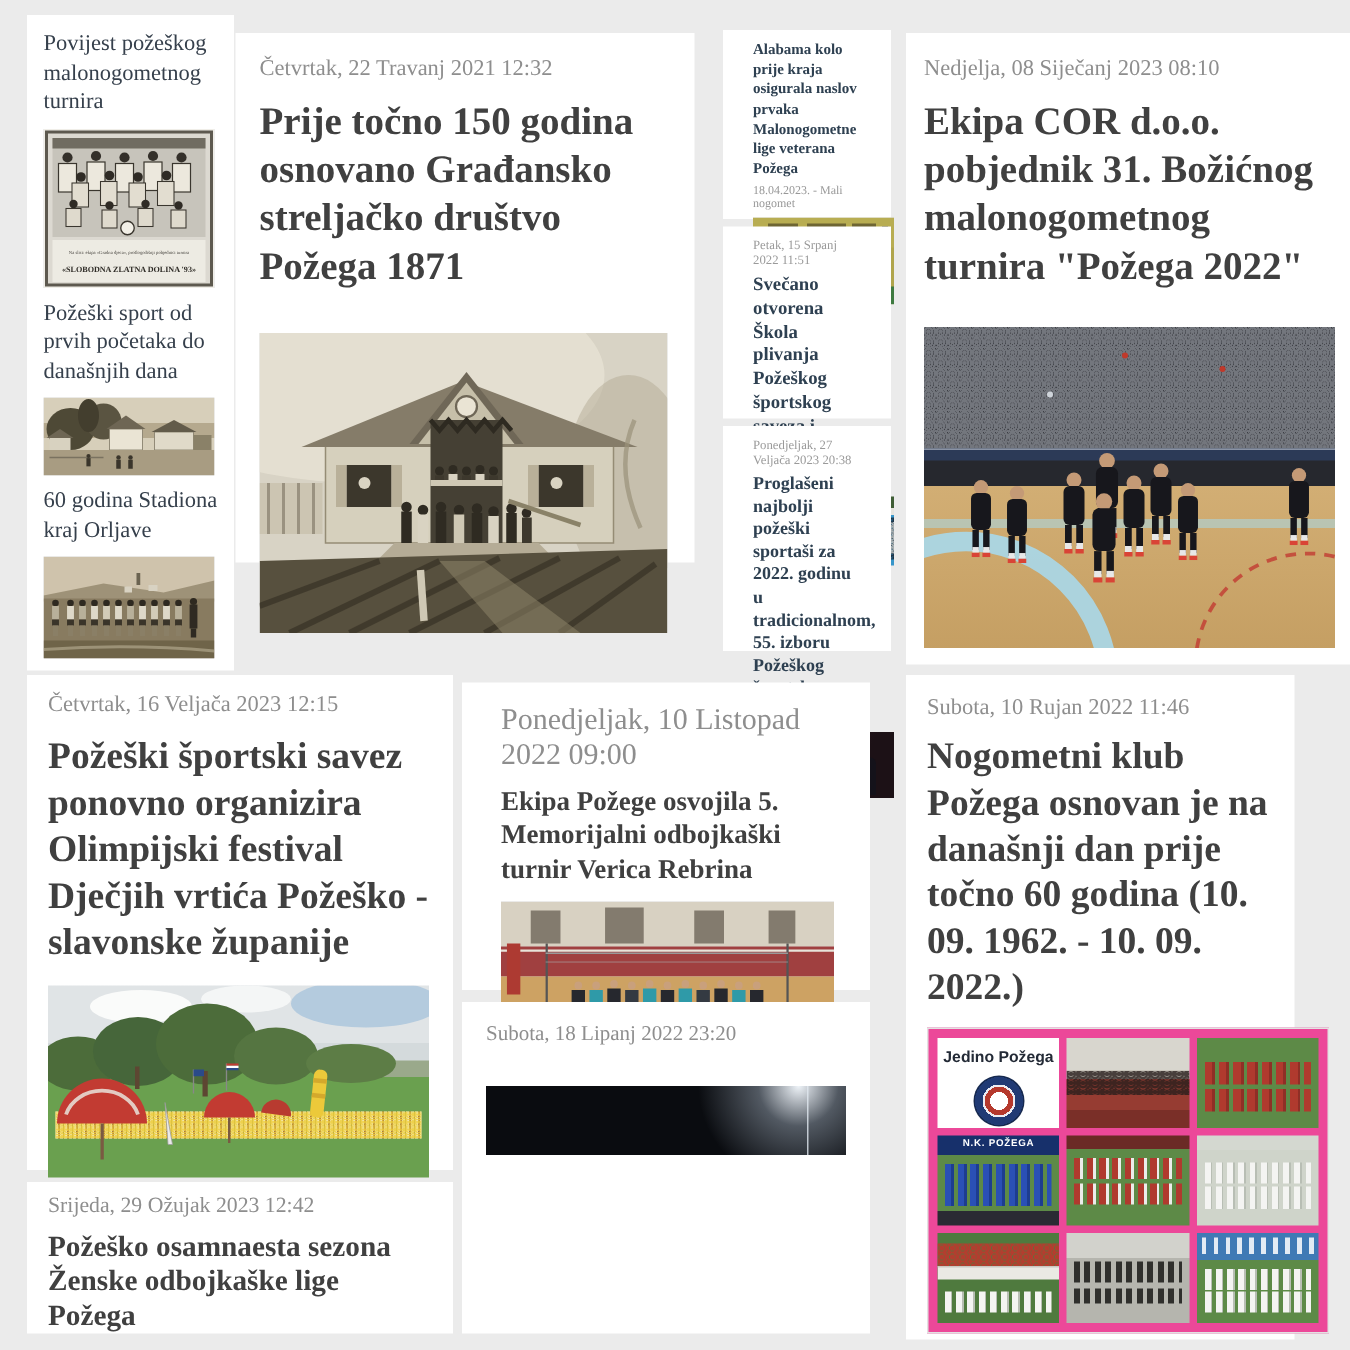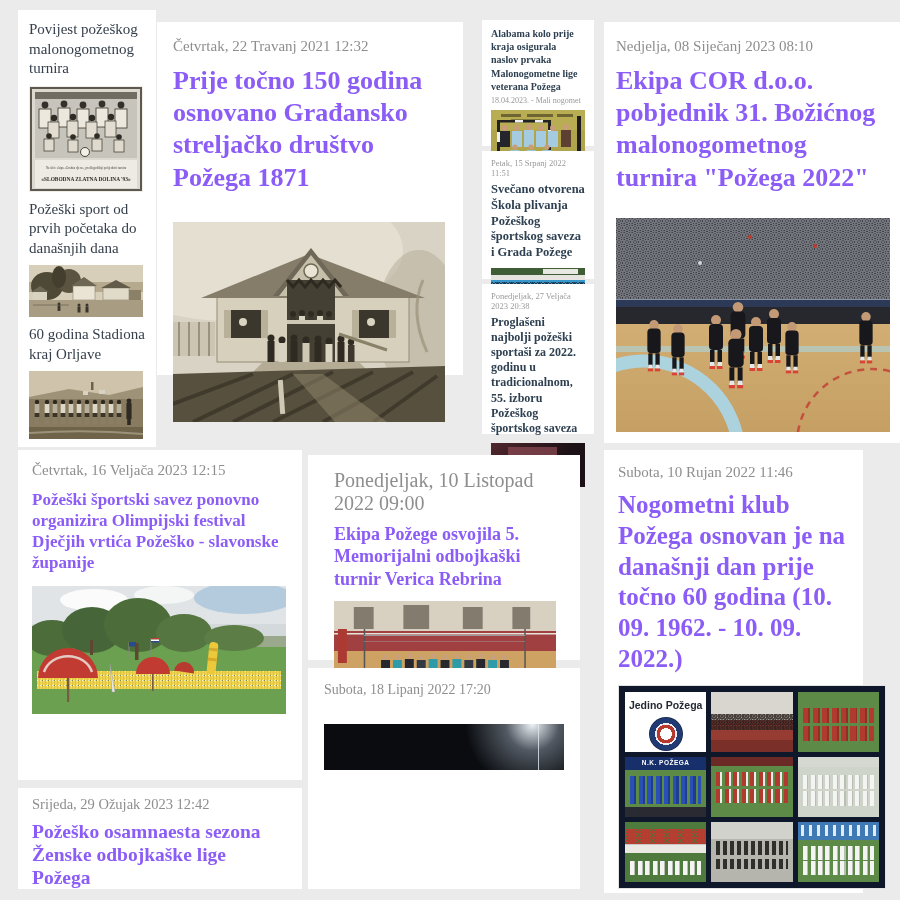--- a/index.html
+++ b/index.html
@@ -1,56 +1,56 @@
 <!DOCTYPE html>
 <html><head>
 <meta charset="utf-8">
 <style>
   html,body{margin:0;padding:0;}
   body{width:900px;height:900px;overflow:hidden;background:#ebebeb;
        font-family:"Liberation Serif","DejaVu Serif",serif;}
   .page{position:relative;width:900px;height:900px;}
   .card{position:absolute;background:#fff;box-sizing:border-box;}
   .date{color:#8e8e8e;margin:0;}
-  .hl{color:#8b5cf6;font-weight:bold;line-height:1.24;margin:0;}
+  .hl{color:#404040;font-weight:bold;line-height:1.24;margin:0;}
   .ph{position:relative;overflow:hidden;display:block;background:#ddd;}
   .ph svg{display:block;width:100%;height:100%;}
   .ov{position:absolute;}
 
   
   #card-left{left:18px;top:10px;width:138px;height:437px;padding:10px 11px;}
   .mini-title{font-size:15px;line-height:1.3;color:#36404c;font-weight:normal;margin:0 0 7px;}
   #card-left .ph{margin-bottom:8px;}
 
   
   #card-main{left:157px;top:22px;width:306px;height:353px;padding:12px 16px;}
   #card-main .date{font-size:15px;margin:4px 0 10px;}
   #card-main .hl{font-size:26px;}
   #card-main .ph{margin-top:28px;}
 
   
-  .ncard{left:482px;width:112px;padding:7px 9px;}
+  .ncard{left:482px;width:112px;padding:7px 20px;}
   #card-na{top:20px;height:126px;}
   #card-nb{top:151px;height:128px;}
   #card-nc{top:284px;height:150px;}
   .na-title{font-size:10px;font-weight:bold;color:#2e4051;line-height:1.32;margin:0 0 3px;}
   .na-meta{font-size:8px;color:#989898;margin:0 0 5px;}
   .nsm-date{font-size:8.5px;color:#9a9a9a;margin:0 0 4px;}
   .nsm-title{font-size:12.5px;font-weight:bold;color:#2e4051;line-height:1.26;margin:0 0 7px;}
 
   
   #card-right{left:604px;top:22px;width:296px;height:421px;padding:12px 10px 12px 12px;}
   #card-right .date{font-size:15px;margin:4px 0 10px;}
   #card-right .hl{font-size:26px;}
   #card-right .ph{margin-top:24px;}
 
   
   #card-bl1{left:18px;top:450px;width:284px;height:330px;padding:10px 14px;}
   #card-bl1 .date{font-size:15px;margin:2px 0 10px;}
-  #card-bl1 .hl{font-size:17px;}
+  #card-bl1 .hl{font-size:25px;}
   #card-bl1 .ph{margin-top:13px;}
 
   #card-bl2{left:18px;top:788px;width:284px;height:101px;padding:6px 14px;overflow:hidden;}
   #card-bl2 .date{font-size:14.5px;margin:2px 0 7px;}
   #card-bl2 .hl{font-size:19.5px;line-height:1.18;}
 
   #card-bm1{left:308px;top:455px;width:272px;height:205px;padding:12px 16px 12px 26px;}
   #card-bm1 .date{font-size:20px;margin:2px 0 8px;}
   #card-bm1 .hl{font-size:18px;}
   #card-bm1 .ph{margin-top:11px;}
@@ -97,21 +97,21 @@
 
   .fest-base{background:linear-gradient(#e0e4e6 0 30%,#d4dadc 30% 42%,#6aa04f 42% 100%);}
   .fest-crowd{top:66%;left:2%;right:2%;height:14%;
     background:
      repeating-radial-gradient(circle at 2px 2px, rgba(238,205,60,.9) 0 1px, transparent 1.5px),
      repeating-linear-gradient(90deg, rgba(255,255,255,.95) 0 2px, rgba(195,60,50,.55) 2px 3px,
        rgba(252,252,250,.9) 3px 5px, rgba(45,62,92,.6) 5px 6px);
     background-size:6px 5px, auto;}
 
   
-  .cg{margin-top:10px;width:268px;height:204px;background:#0f172a;border:1px solid #e2e2e2;
+  .cg{margin-top:10px;width:268px;height:204px;background:#ec4899;border:1px solid #e2e2e2;
       box-sizing:border-box;display:grid;grid-template-columns:repeat(3,1fr);
       grid-template-rows:repeat(3,1fr);gap:5px;padding:6px;}
   .cell{position:relative;overflow:hidden;}
   .rowfig{position:absolute;left:6%;right:6%;height:24%;}
   .fr-red{background:repeating-linear-gradient(90deg,#b03a2e 0 5px,#8f2f26 5px 7px,transparent 7px 9.5px);}
   .fr-redwhite{background:repeating-linear-gradient(90deg,#b03a2e 0 4px,#ececea 4px 6px,transparent 6px 8.5px);}
   .fr-blue{background:repeating-linear-gradient(90deg,#2a50b5 0 4px,#1d3d8f 4px 6px,transparent 6px 8.5px);}
   .fr-white{background:repeating-linear-gradient(90deg,#f4f4f2 0 4px,#b8beb4 4px 5px,transparent 5px 7.5px);}
   .fr-dark{background:repeating-linear-gradient(90deg,#2f2f2c 0 4px,transparent 4px 7px);}
   .c1{background:#fff;text-align:center;}
@@ -594,21 +594,21 @@
           <circle cx="134" cy="72" r="2.3" fill="#c9a07c"></circle>
             <rect x="130" y="74.5" width="8" height="9" fill="#26282e"></rect>
           <circle cx="148" cy="72" r="2.3" fill="#c9a07c"></circle>
             <rect x="144" y="74.5" width="8" height="9" fill="#26282e"></rect>
         </g>
       </svg>
     </div>
   </article>
 
   <article class="card" id="card-bm2">
-    <p class="date">Subota, 18 Lipanj 2022 17:20</p>
+    <p class="date">Subota, 18 Lipanj 2022 23:20</p>
     <div class="ph ph-night" style="width:240px;height:46px;">
       <div class="ov night-beam"></div>
       <div class="ov night-pole"></div>
     </div>
   </article>
 
   <article class="card" id="card-br">
     <p class="date">Subota, 10 Rujan 2022 11:46</p>
     <h1 class="hl">Nogometni klub Požega osnovan je na današnji dan prije točno 60 godina (10. 09. 1962. - 10. 09. 2022.)</h1>
     <div class="cg">

